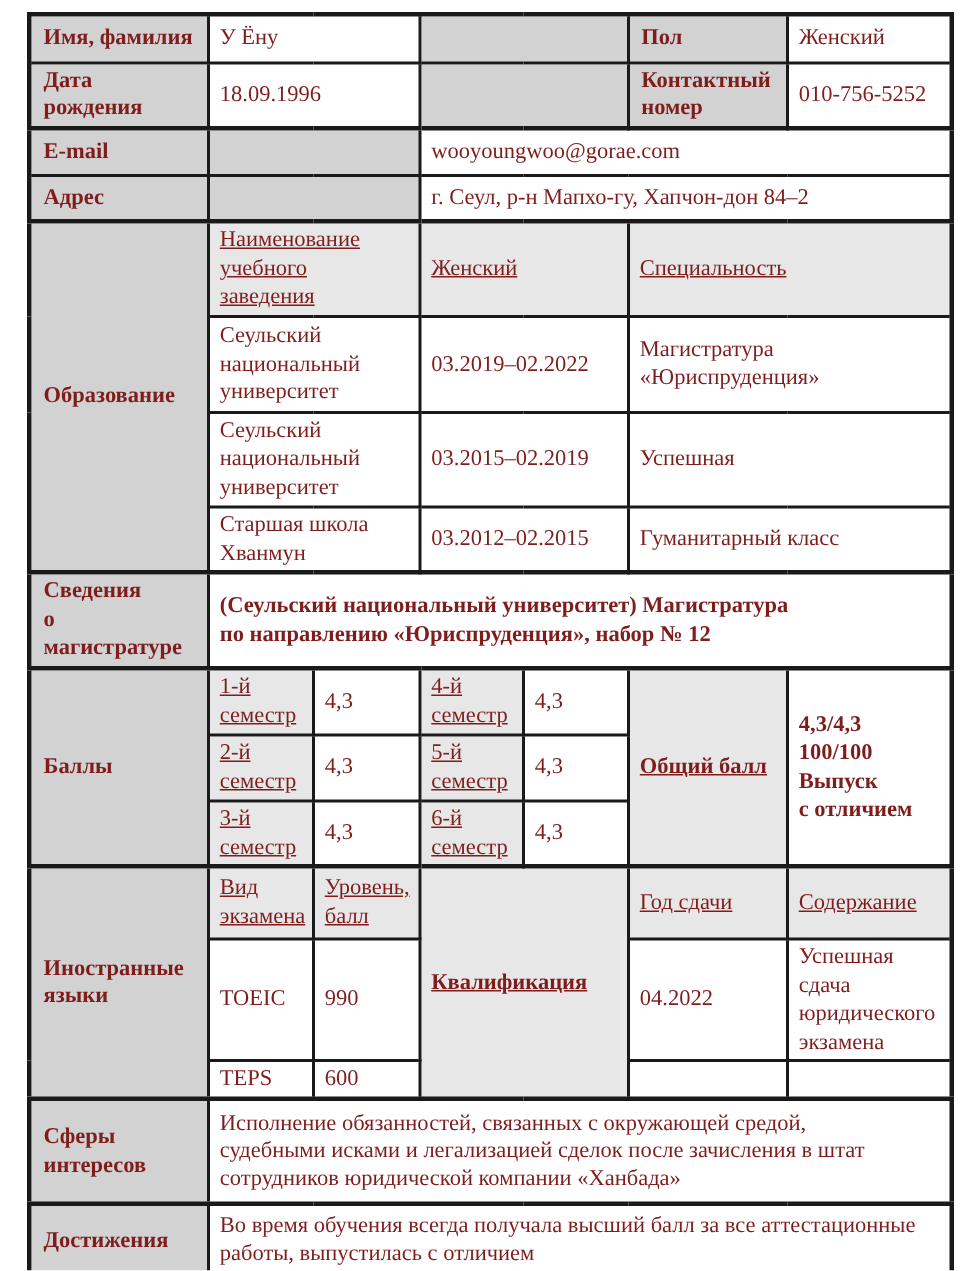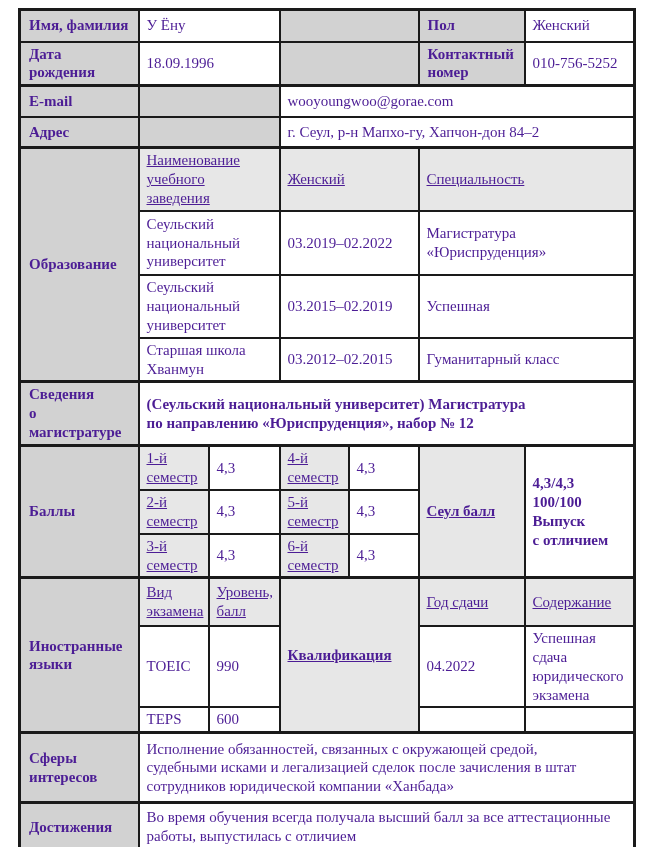--- a/index.html
+++ b/index.html
@@ -7,21 +7,21 @@
     padding: 0;
     background: #ffffff;
   }
   .page {
     position: relative;
     width: 649px;
     height: 847px;
     overflow: hidden;
     background: var(--page-bg, #fff);
     font-family: "Liberation Serif", "DejaVu Serif", serif;
-    color: #4c1d95;
+    color: #7f1d1d;
   }
   table.resume {
     border-collapse: collapse;
     table-layout: fixed;
     width: 615px;
     margin: 8px 0 0 18px;
     border: 3px solid var(--border, #1a1a1a);
   }
   td {
     border: 2px solid var(--border, #1a1a1a);
@@ -144,21 +144,21 @@
     </tr>
 
     <tr class="rh43 sect">
       <td class="lbl" rowspan="3">Баллы</td>
       <td class="hd">1-й
 семестр</td>
       <td>4,3</td>
       <td class="hd">4-й
 семестр</td>
       <td>4,3</td>
-      <td class="hd b" rowspan="3">Сеул балл</td>
+      <td class="hd b" rowspan="3">Общий балл</td>
       <td class="b" rowspan="3">4,3/4,3
 100/100
 Выпуск
 с отличием</td>
     </tr>
     <tr class="rh43">
       <td class="hd">2-й
 семестр</td>
       <td>4,3</td>
       <td class="hd">5-й

